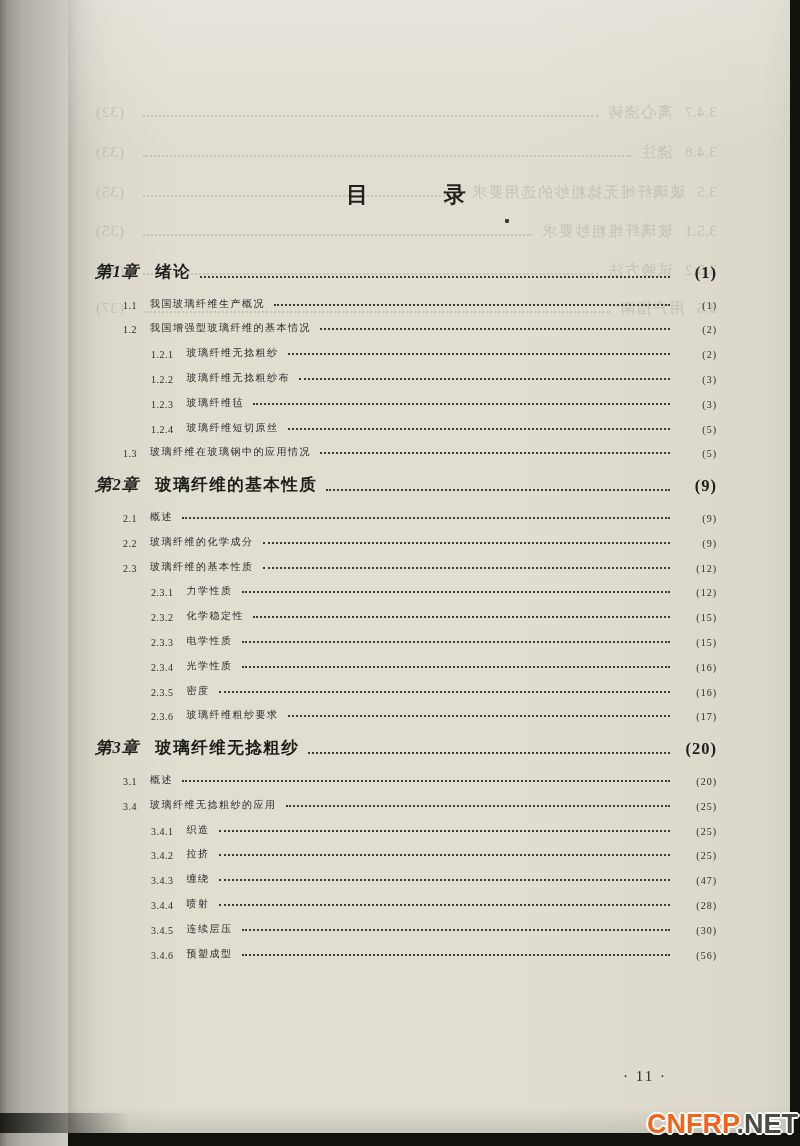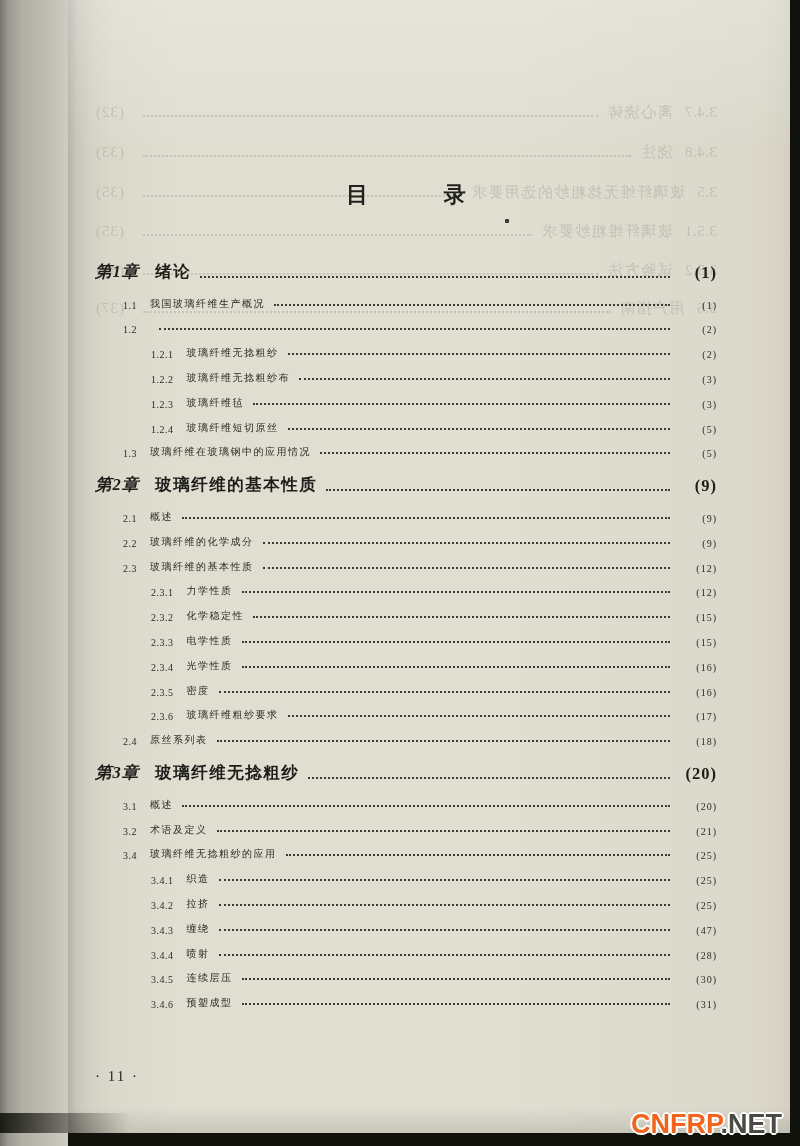--- a/index.html
+++ b/index.html
@@ -45,34 +45,34 @@
   .row.l1{font-weight:bold;font-size:16.5px;color:#1d1d19;margin-top:12px;margin-bottom:3px;}
   .row.l2{padding-left:28px;}
   .row.l3{padding-left:56px;}
   .num{white-space:nowrap;margin-right:13px;letter-spacing:.5px;}
   .row.l1 .num{letter-spacing:1px;margin-right:16px;font-style:italic;}
   .lbl{white-space:nowrap;letter-spacing:1.5px;}
   .leader{flex:1;border-bottom:2px dotted #3b3933;margin:0 5px 5px 9px;min-width:14px;}
   .pg{white-space:nowrap;min-width:42px;text-align:right;letter-spacing:1px;}
   
   .folio{
-    position:absolute;left:27px;top:1068px;width:622px;
-    padding-right:32px;box-sizing:border-box;
+    position:absolute;left:9px;top:1068px;width:622px;
+    text-align:right;padding-right:32px;box-sizing:border-box;
     font-size:15px;color:#2b2a26;letter-spacing:2px;
   }
   
   .speck{position:absolute;background:#3b3a34;}
   .speck.s1{left:437px;top:219px;width:4px;height:4px;border-radius:1px;}
   .bottom-left-dark{
     position:absolute;left:0;bottom:13px;width:130px;height:20px;
     background:linear-gradient(90deg,rgba(18,18,13,.9),rgba(18,18,13,0));
   }
   
   .watermark{
-    position:absolute;right:18px;bottom:6px;z-index:9;
+    position:absolute;right:2px;bottom:6px;z-index:9;
     font-family:"Liberation Sans","DejaVu Sans",sans-serif;
     font-weight:bold;font-size:27px;letter-spacing:0;white-space:nowrap;
     text-shadow:-2px 0 0 #fff,2px 0 0 #fff,0 -2px 0 #fff,0 2px 0 #fff,
                 -1px -1px 0 #fff,1px 1px 0 #fff,1px -1px 0 #fff,-1px 1px 0 #fff;
   }
   .wm-orange{color:#f2641c;}
   .wm-dark{color:#4b4a45;}
 </style>
 </head>
 <body>
@@ -133,20 +133,21 @@
     <span class="pg">(1)</span>
   </div>
         <div class="row l2">
     <span class="num">1.1</span>
     <span class="lbl">我国玻璃纤维生产概况</span>
     <span class="leader"></span>
     <span class="pg">(1)</span>
   </div>
         <div class="row l2">
     <span class="num">1.2</span>
+    <span class="lbl">我国增强型玻璃纤维的基本情况</span>
     <span class="leader"></span>
     <span class="pg">(2)</span>
   </div>
         <div class="row l3">
     <span class="num">1.2.1</span>
     <span class="lbl">玻璃纤维无捻粗纱</span>
     <span class="leader"></span>
     <span class="pg">(2)</span>
   </div>
         <div class="row l3">
@@ -226,45 +227,33 @@
     <span class="lbl">密度</span>
     <span class="leader"></span>
     <span class="pg">(16)</span>
   </div>
         <div class="row l3">
     <span class="num">2.3.6</span>
     <span class="lbl">玻璃纤维粗纱要求</span>
     <span class="leader"></span>
     <span class="pg">(17)</span>
   </div>
-        <div class="row l2">
-    <span class="num">2.4</span>
-    <span class="lbl">原丝系列表</span>
-    <span class="leader"></span>
-    <span class="pg">(18)</span>
-  </div>
         <div class="row l1">
     <span class="num">第3章</span>
     <span class="lbl">玻璃纤维无捻粗纱</span>
     <span class="leader"></span>
     <span class="pg">(20)</span>
   </div>
         <div class="row l2">
     <span class="num">3.1</span>
     <span class="lbl">概述</span>
     <span class="leader"></span>
     <span class="pg">(20)</span>
   </div>
         <div class="row l2">
-    <span class="num">3.2</span>
-    <span class="lbl">术语及定义</span>
-    <span class="leader"></span>
-    <span class="pg">(21)</span>
-  </div>
-        <div class="row l2">
     <span class="num">3.4</span>
     <span class="lbl">玻璃纤维无捻粗纱的应用</span>
     <span class="leader"></span>
     <span class="pg">(25)</span>
   </div>
         <div class="row l3">
     <span class="num">3.4.1</span>
     <span class="lbl">织造</span>
     <span class="leader"></span>
     <span class="pg">(25)</span>
@@ -290,21 +279,21 @@
         <div class="row l3">
     <span class="num">3.4.5</span>
     <span class="lbl">连续层压</span>
     <span class="leader"></span>
     <span class="pg">(30)</span>
   </div>
         <div class="row l3">
     <span class="num">3.4.6</span>
     <span class="lbl">预塑成型</span>
     <span class="leader"></span>
-    <span class="pg">(31)</span>
+    <span class="pg">(56)</span>
   </div>
       </div>
 
     <div class="folio">· 11 ·</div>
 
     <div class="speck s1"></div>
 
   </div>
 
   <div class="bottom-left-dark"></div>

